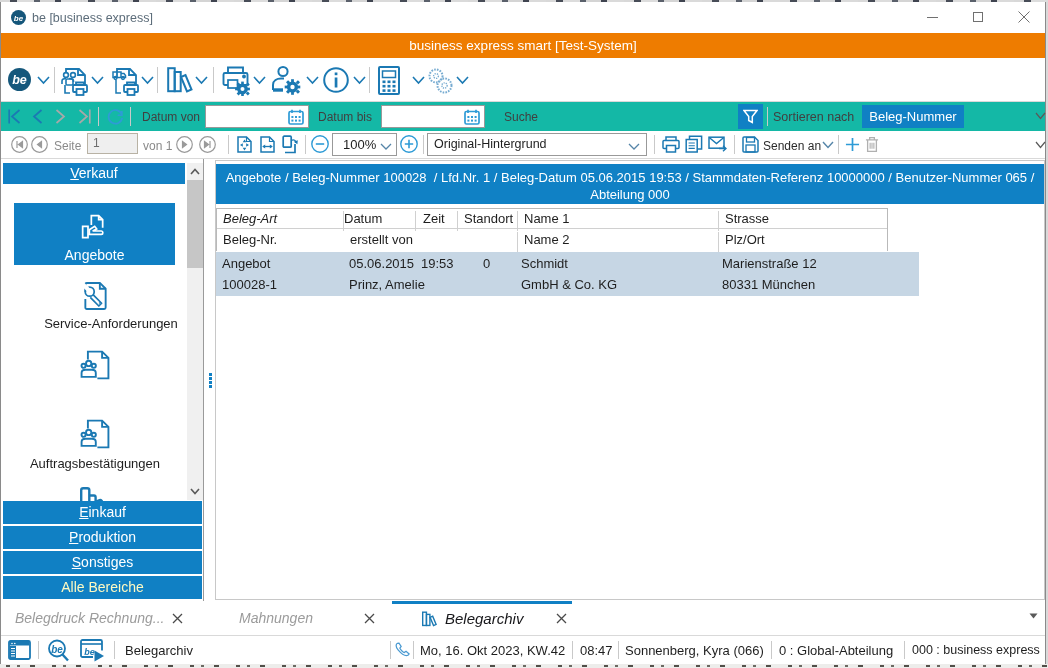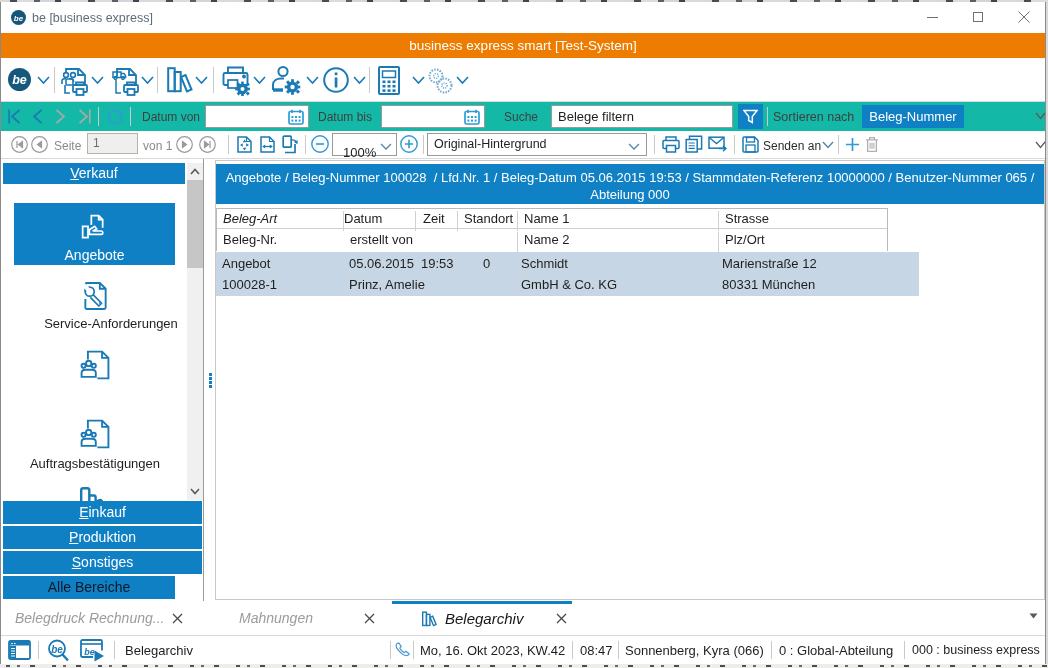--- a/index.html
+++ b/index.html
@@ -235,21 +235,20 @@
             <rect x="3.4" y="7" width="2" height="2"></rect>
             <rect x="7" y="7" width="2" height="2"></rect>
             <rect x="10.6" y="7" width="2" height="2"></rect>
             <rect x="3.4" y="10.6" width="2" height="2"></rect>
             <rect x="7" y="10.6" width="2" height="2"></rect>
             <rect x="10.6" y="10.6" width="2" height="2"></rect>
           </g>
       </svg>
     </div>
     <div class="abs" style="left:503px;top:8px;color:#404040;font-size:12px;">Suche</div>
-    <div class="abs" style="left:550px;top:3px;width:182px;height:23px;border:1px solid #999;background:#fff;padding:3px 0 0 6px;color:#1e1e1e;">Belege filtern</div>
     <div class="abs" style="left:737px;top:2px;width:25px;height:25px;background:#1080c4;">
       <svg class="abs" style="left:5px;top:5px;" width="15" height="15" viewBox="0 0 15 15">
           <path d="M1,1.5 L14,1.5 L9.3,7.5 L9.3,13.5 L5.7,11.5 L5.7,7.5 Z" stroke="#fff" stroke-width="1.5" fill="none"></path>
         </svg>
     </div>
     <div class="sep" style="left:766px;top:5px;height:19px;"></div>
     <div class="abs" style="left:772px;top:8px;color:#404040;font-size:12.5px;">Sortieren nach</div>
     <div class="abs" style="left:861px;top:3px;width:102px;height:23px;background:#1080c4;color:#fff;text-align:center;line-height:23px;">Beleg-Nummer</div>
     <svg class="abs" style="left:1034px;top:10px;" width="11" height="8" viewBox="0 0 11 8">
         <path d="M1,1 L5.5,6.5 L10,1" stroke="#5a5a5a" stroke-width="1.2" fill="none"></path>
@@ -296,21 +295,21 @@
       <path d="M3,17.5 C10,17.5 13,17.5 13,17.5 L13,9" stroke="#1b79b3" stroke-width="1.7" fill="none"></path>
       <path d="M9,5.5 C12,4 14,5.5 14,8" stroke="#1b79b3" stroke-width="1.4" fill="none"></path>
       <path d="M15.8,5.2 L11.8,6.8 L15.4,9.3 Z" fill="#1b79b3"></path>
     </svg>
     <div class="sep" style="left:304px;top:4px;height:19px;"></div>
     <svg class="abs" style="left:310px;top:4px;" width="18" height="18" viewBox="0 0 18 18">
         <circle cx="9" cy="9" r="8.2" stroke="#2e9bd6" stroke-width="1.4" fill="none"></circle>
         <path d="M4.8,9 L13.2,9" stroke="#2e9bd6" stroke-width="1.6"></path>
       </svg>
     <div class="abs" style="left:331px;top:2px;width:65px;height:23px;border:1px solid #999;background:#fff;">
-      <div class="abs" style="left:10px;top:3px;color:#1e1e1e;margin-top:8px;">100%</div>
+      <div class="abs" style="left:10px;top:3px;color:#1e1e1e;">100%</div>
       <svg class="abs" style="left:47px;top:9px;" width="12" height="8" viewBox="0 0 12 8">
           <path d="M1,1 L6,6 L11,1" stroke="#5585a8" stroke-width="1.3" fill="none"></path>
         </svg>
     </div>
     <svg class="abs" style="left:399px;top:4px;" width="18" height="18" viewBox="0 0 18 18">
         <circle cx="9" cy="9" r="8.2" stroke="#2e9bd6" stroke-width="1.4" fill="none"></circle>
         <path d="M4.8,9 L13.2,9 M9,4.8 L9,13.2" stroke="#2e9bd6" stroke-width="1.6"></path>
       </svg>
     <div class="sep" style="left:422px;top:4px;height:19px;"></div>
     <div class="abs" style="left:426px;top:2px;width:220px;height:23px;border:1px solid #999;background:#fff;">
@@ -428,21 +427,21 @@
         <g stroke="#1b79b3" stroke-width="2.4" fill="none">
           <path d="M2.2,27 L2.2,3 C2.2,1.9 3.1,1.2 4.2,1.2 L8.3,1.2 C9.4,1.2 10.3,1.9 10.3,3 L10.3,27"></path>
           <path d="M10.3,8.5 L15,8.5 C16,8.5 16.6,9.2 16.6,10.2 L16.6,27"></path>
           <path d="M17,14.5 L20.6,13 C21.6,12.6 22.4,13 22.8,14 L27,24"></path>
         </g>
       </svg>
 
       <div class="abs" style="left:2px;top:342px;width:199px;height:23px;background:#1080c4;color:#fff;text-align:center;line-height:23px;font-size:14px;"><span style="text-decoration:underline;">E</span>inkauf</div>
       <div class="abs" style="left:2px;top:367px;width:199px;height:23px;background:#1080c4;color:#fff;text-align:center;line-height:23px;font-size:14px;"><span style="text-decoration:underline;">P</span>roduktion</div>
       <div class="abs" style="left:2px;top:392px;width:199px;height:23px;background:#1080c4;color:#fff;text-align:center;line-height:23px;font-size:14px;"><span style="text-decoration:underline;">S</span>onstiges</div>
-      <div class="abs" style="left:2px;top:417px;width:172px;height:23px;background:#1080c4;color:#0f172a;text-align:center;line-height:23px;font-size:14px;">Alle Bereiche</div>
+      <div class="abs" style="left:2px;top:417px;width:199px;height:23px;background:#1080c4;color:#fef9c3;text-align:center;line-height:23px;font-size:14px;">Alle Bereiche</div>
     </div>
 
     <div class="abs" style="left:208px;top:214px;width:3px;height:3px;background:#1080c4;"></div>
     <div class="abs" style="left:208px;top:218px;width:3px;height:3px;background:#1080c4;"></div>
     <div class="abs" style="left:208px;top:222px;width:3px;height:3px;background:#1080c4;"></div>
     <div class="abs" style="left:208px;top:226px;width:3px;height:3px;background:#1080c4;"></div>
 
     <div class="abs" style="left:214px;top:1px;width:830px;height:440px;background:#fff;border:1px solid #c8c8c8;">
 
       <div class="abs" style="left:0;top:3px;width:828px;height:40px;background:#1081c5;color:#fff;text-align:center;font-size:13px;padding-top:5px;line-height:17px;">Angebote / Beleg-Nummer 100028&nbsp; / Lfd.Nr. 1 / Beleg-Datum 05.06.2015 19:53 / Stammdaten-Referenz 10000000 / Benutzer-Nummer 065 /<br>Abteilung 000</div>

